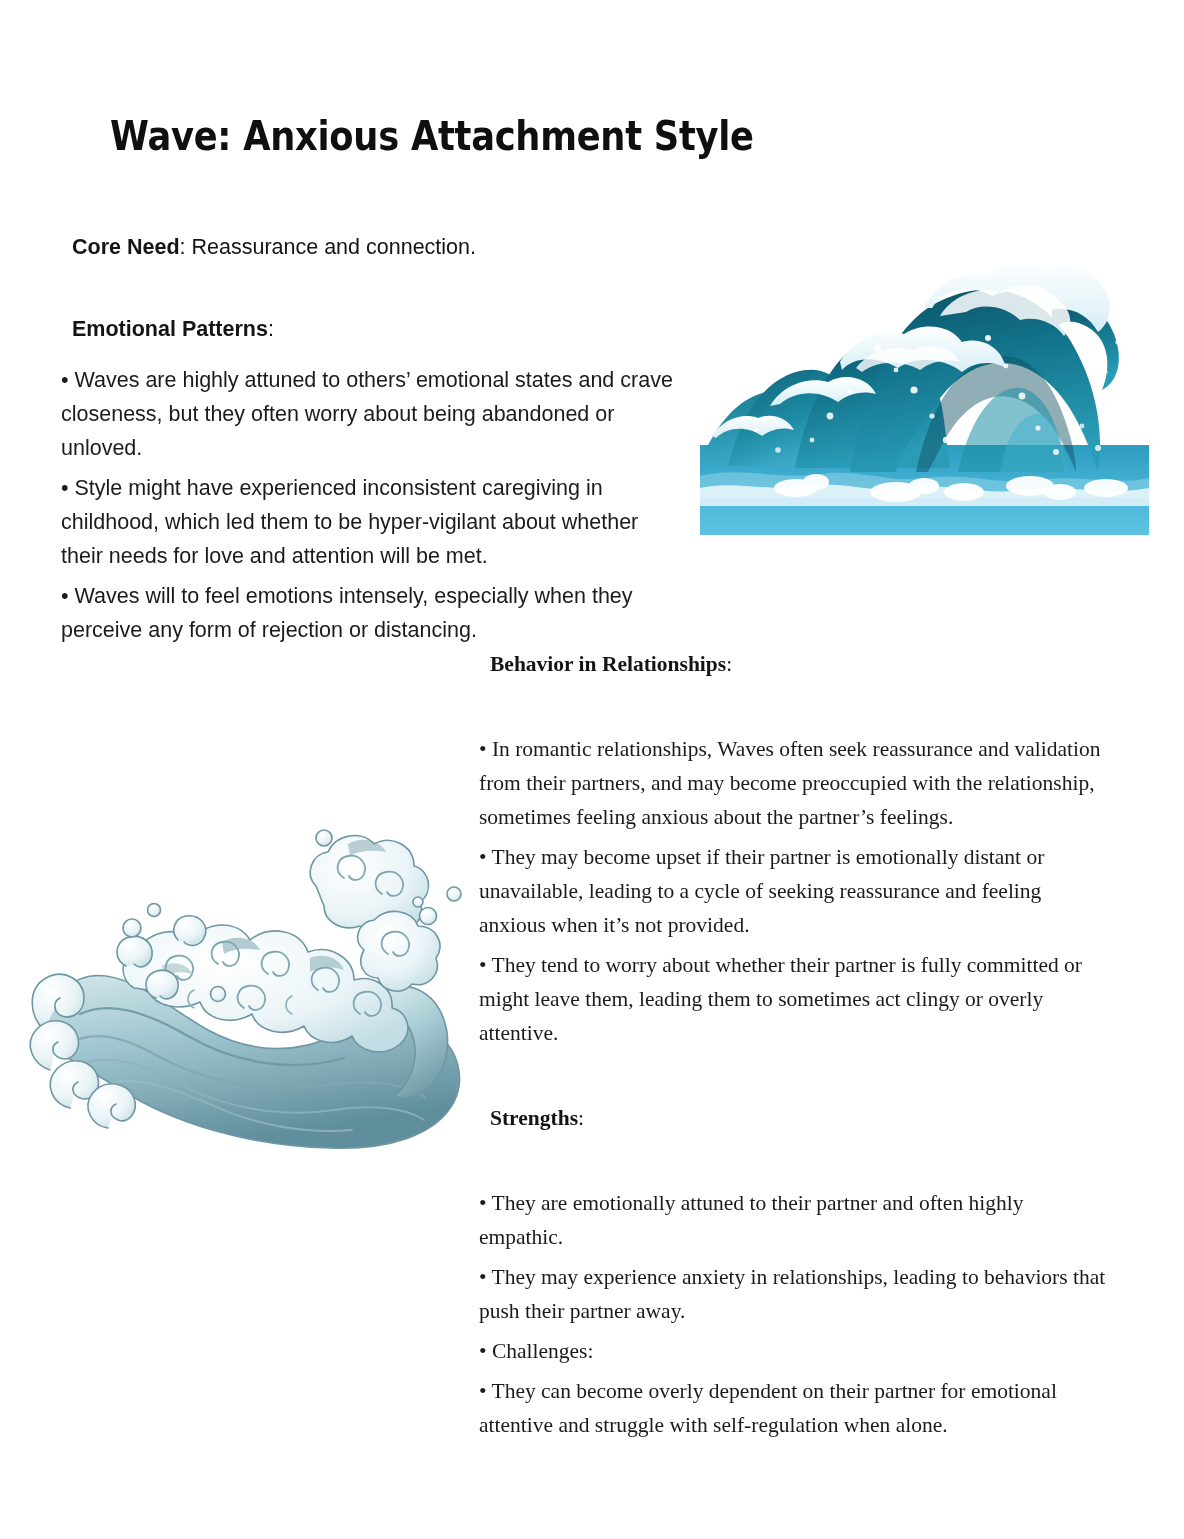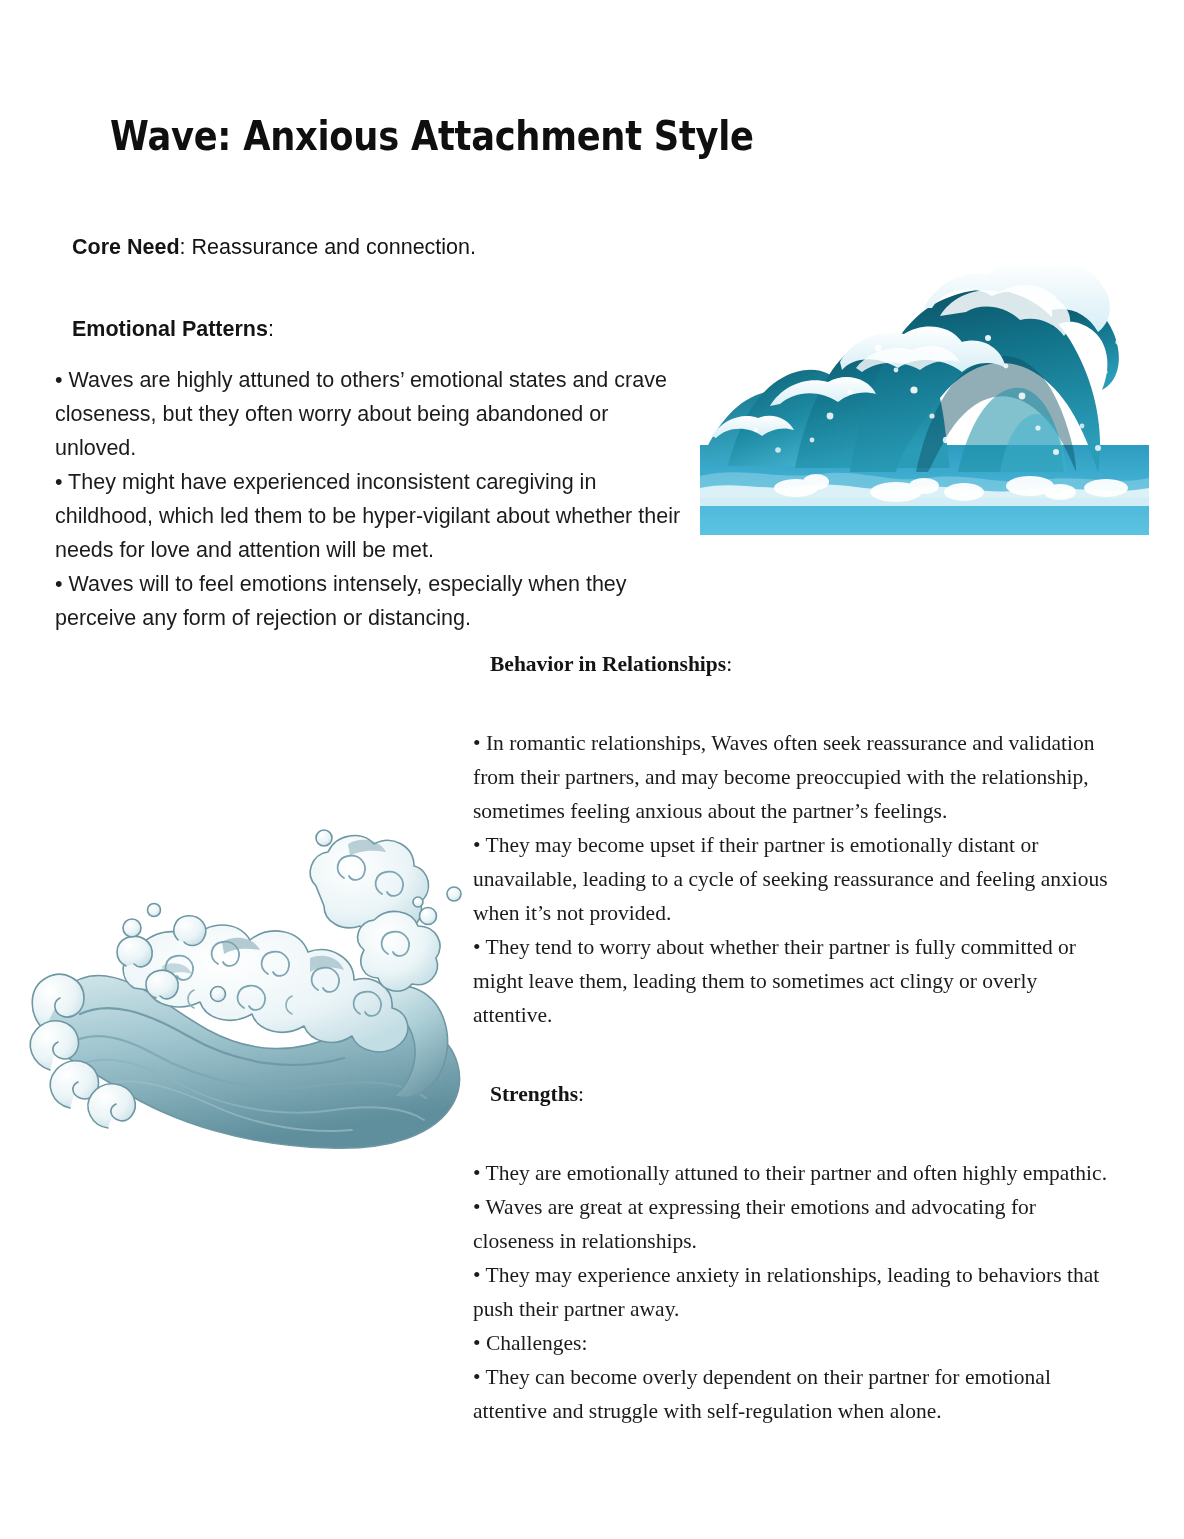--- a/index.html
+++ b/index.html
@@ -61,21 +61,21 @@
     color: #141414;
     margin: 17px;
   }
   .heading .colon { font-weight: 400; }
 
   .para {
     font-size: 21.5px;
     line-height: 34px;
     font-weight: 400;
     color: #1b1b1b;
-    margin: 0;
+    margin: 6px;
   }
 
   .gap-sm { height: 14px; }
   .gap-md { height: 28px; }
 
   
   .wave-photo-top {
     position: absolute;
     left: 700px;
     top: 230px;
@@ -107,21 +107,21 @@
       <strong>Core Need</strong><span class="colon">:</span><span class="colon"> Reassurance and connection.</span>
     </p>
 
     <div class="gap-sm"></div>
 
     <p class="heading">
       <strong>Emotional Patterns</strong><span class="colon">:</span>
     </p>
 
     <p class="para"> • Waves are highly attuned to others’ emotional states and crave closeness, but they often worry about being abandoned or unloved.</p>
-    <p class="para"> • They might have experienced inconsistent caregiving in childhood, which led them to be hyper-vigilant about whether their needs for love and attention will be met.</p>
+    <p class="para"> • Style might have experienced inconsistent caregiving in childhood, which led them to be hyper-vigilant about whether their needs for love and attention will be met.</p>
     <p class="para"> • Waves will to feel emotions intensely, especially when they perceive any form of rejection or distancing.</p>
   </div>
 
   <div class="col-right">
 
     <p class="heading">
       <strong>Behavior in Relationships</strong><span class="colon">:</span>
     </p>
 
     <div class="gap-md"></div>
@@ -132,21 +132,20 @@
 
     <div class="gap-md"></div>
 
     <p class="heading">
       <strong>Strengths</strong><span class="colon">:</span>
     </p>
 
     <div class="gap-md"></div>
 
     <p class="para"> • They are emotionally attuned to their partner and often highly empathic.</p>
-    <p class="para"> • Waves are great at expressing their emotions and advocating for closeness in relationships.</p>
     <p class="para"> • They may experience anxiety in relationships, leading to behaviors that push their partner away.</p>
     <p class="para"> • Challenges:</p>
     <p class="para"> • They can become overly dependent on their partner for emotional attentive and struggle with self-regulation when alone.</p>
   </div>
 
   <div class="wave-photo-top">
     <svg viewBox="0 0 449 305" xmlns="http://www.w3.org/2000/svg" aria-hidden="true">
       <defs>
         <linearGradient id="ocDeep" x1="0" y1="0" x2="0.25" y2="1">
           <stop offset="0%" stop-color="#0b5063"></stop>

